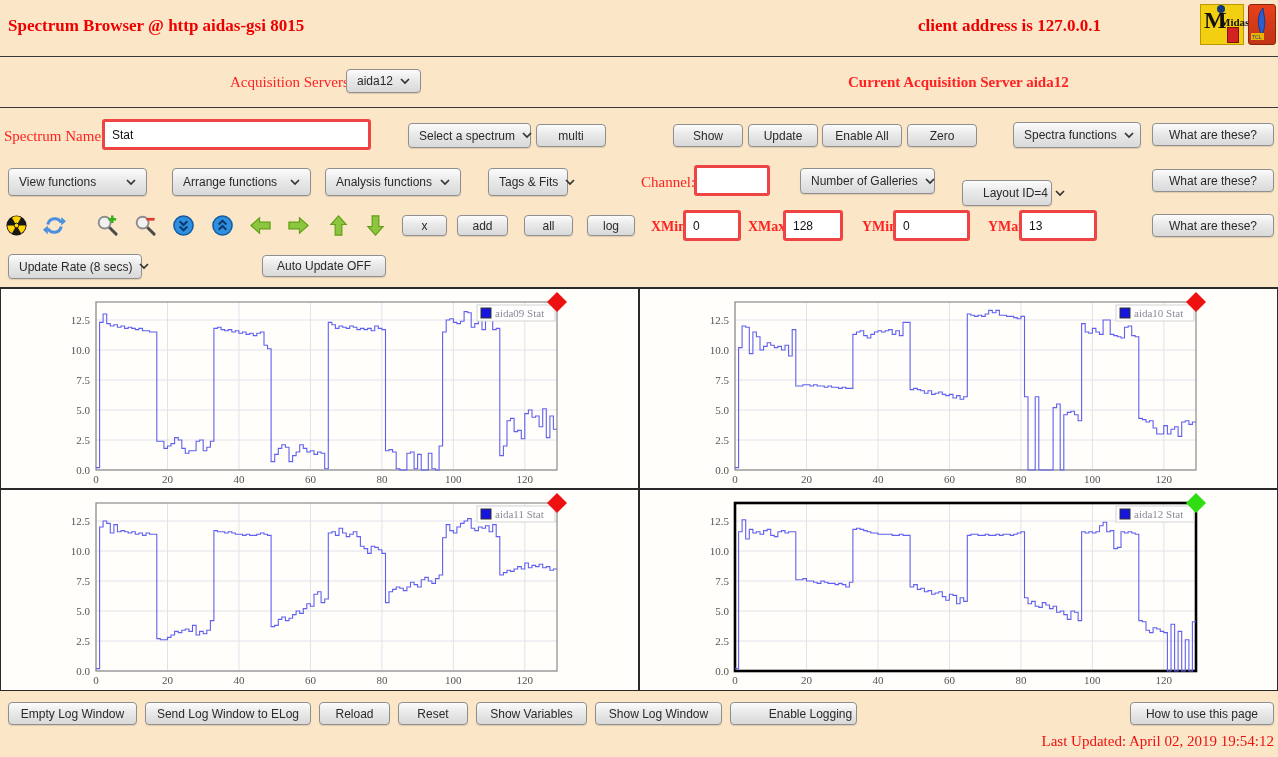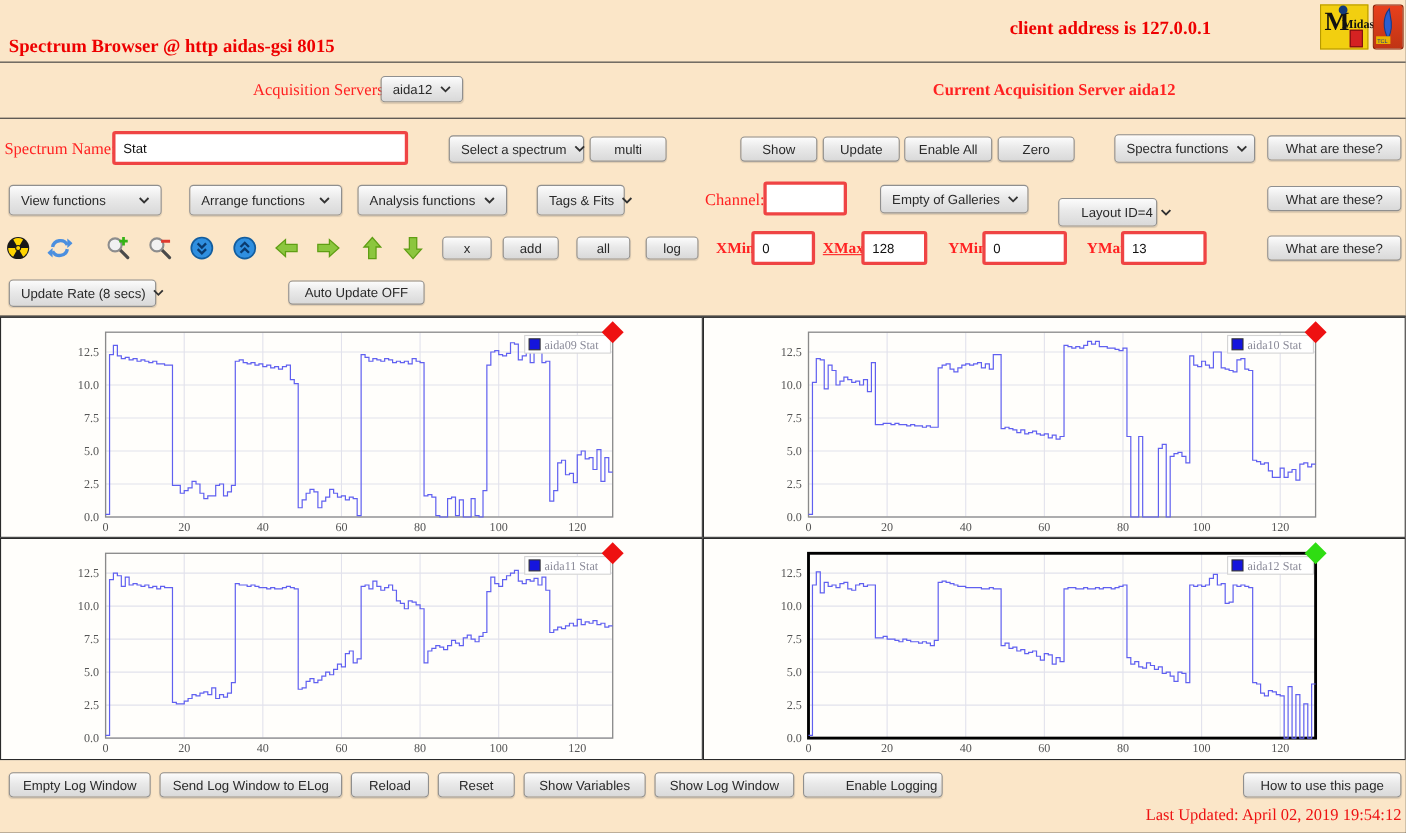--- a/index.html
+++ b/index.html
@@ -56,21 +56,21 @@
   .tick { font-family:"Liberation Serif", serif; font-size:11px; fill:#555; }
   .legendtxt { font-family:"Liberation Serif", serif; font-size:11px; fill:#8a8a98; }
   .grid { stroke:#e2e2ec; stroke-width:1; }
 
   .footer-note { font-family:"Liberation Serif", serif; color:#ee1111; font-size:15px; }
 </style>
 </head>
 <body>
 
 <div class="row hr-b" style="height:57px;">
-  <div class="abs rserif title" style="left:8px; top:32px;">Spectrum Browser @ http aidas-gsi 8015</div>
+  <div class="abs rserif title" style="left:8px; top:16px;">Spectrum Browser @ http aidas-gsi 8015</div>
   <div class="abs rserif title" style="left:918px; top:16px;">client address is 127.0.0.1</div>
 
   <div class="abs" style="left:1200px; top:4px; width:44px; height:41px; background:#f2cf10; border:1px solid #b89a00; position:absolute;">
     <div class="abs" style="left:3px; top:2px; font-family:'Liberation Serif',serif; font-weight:bold; font-size:24px; color:#111;">M</div>
     <div class="abs" style="left:19px; top:11px; font-family:'Liberation Serif',serif; font-weight:bold; font-size:11px; color:#111;">Midas</div>
     <div class="abs" style="left:26px; top:22px; width:12px; height:16px; background:#d42222; border:1px solid #7a1010;"></div>
     <div class="abs" style="left:16px; top:0px; width:8px; height:8px; border-radius:50%; background:#123a7a;"></div>
   </div>
 
   <div class="abs" style="left:1248px; top:4px; width:28px; height:41px; background:linear-gradient(#e8401c,#c03414); border-radius:3px; border:1px solid #8c2208;">
@@ -137,21 +137,21 @@
   </button>
   <button class="btn dd abs" style="left:488px; top:4px; width:80px; height:28px;">
     <span>Tags &amp; Fits</span>
     <span class="chev"><svg width="10" height="7">
           <polyline points="1,1 5,5 9,1" stroke="#333" stroke-width="1.7" fill="none"></polyline>
         </svg></span>
   </button>
   <span class="abs rserif" style="left:641px; top:10px; font-size:15px;">Channel:</span>
   <input class="tbox abs" style="left: 694px; top: 1px; width: 76px;" value="">
   <button class="btn dd abs" style="left:800px; top:4px; width:135px; height:26px;">
-    <span>Empty of Galleries</span>
+    <span>Number of Galleries</span>
     <span class="chev"><svg width="10" height="7">
           <polyline points="1,1 5,5 9,1" stroke="#333" stroke-width="1.7" fill="none"></polyline>
         </svg></span>
     </button>
   <button class="btn dd abs" style="left:962px; top:16px; width:90px; height:26px;padding-left:20px;">
     <span>Layout ID=4</span>
     <span class="chev"><svg width="10" height="7">
           <polyline points="1,1 5,5 9,1" stroke="#333" stroke-width="1.7" fill="none"></polyline>
         </svg></span>
   </button>
@@ -234,21 +234,21 @@
       </svg>
   </span>
 
   <button class="btn abs" style="left:402px; top:5px; width:45px; height:21px;">x</button>
   <button class="btn abs" style="left:457px; top:5px; width:51px; height:21px;">add</button>
   <button class="btn abs" style="left:524px; top:5px; width:49px; height:21px;">all</button>
   <button class="btn abs" style="left:587px; top:5px; width:48px; height:21px;">log</button>
 
   <span class="abs rserif bold" style="left:651px; top:9px; font-size:14px;">XMin</span>
   <input class="tbox abs" style="left: 683px; top: 0px; width: 58px;" value="0">
-  <span class="abs rserif bold" style="left:748px; top:9px; font-size:14px;text-decoration:underline;">XMax</span>
+  <span class="abs rserif bold" style="left:748px; top:9px; font-size:14px;">XMax</span>
   <input class="tbox abs" style="left: 783px; top: 0px; width: 60px;" value="128">
   <span class="abs rserif bold" style="left:862px; top:9px; font-size:14px;">YMin</span>
   <input class="tbox abs" style="left: 893px; top: 0px; width: 77px;" value="0">
   <span class="abs rserif bold" style="left:988px; top:9px; font-size:14px;">YMax</span>
   <input class="tbox abs" style="left: 1019px; top: 0px; width: 78px;" value="13">
   <button class="btn abs" style="right:4px; top:4px; width:122px;">What are these?</button>
 </div>
 
 <div class="row" style="height:33px;">
   <button class="btn dd abs" style="left:8px; top:0px; width:134px; height:25px;">

